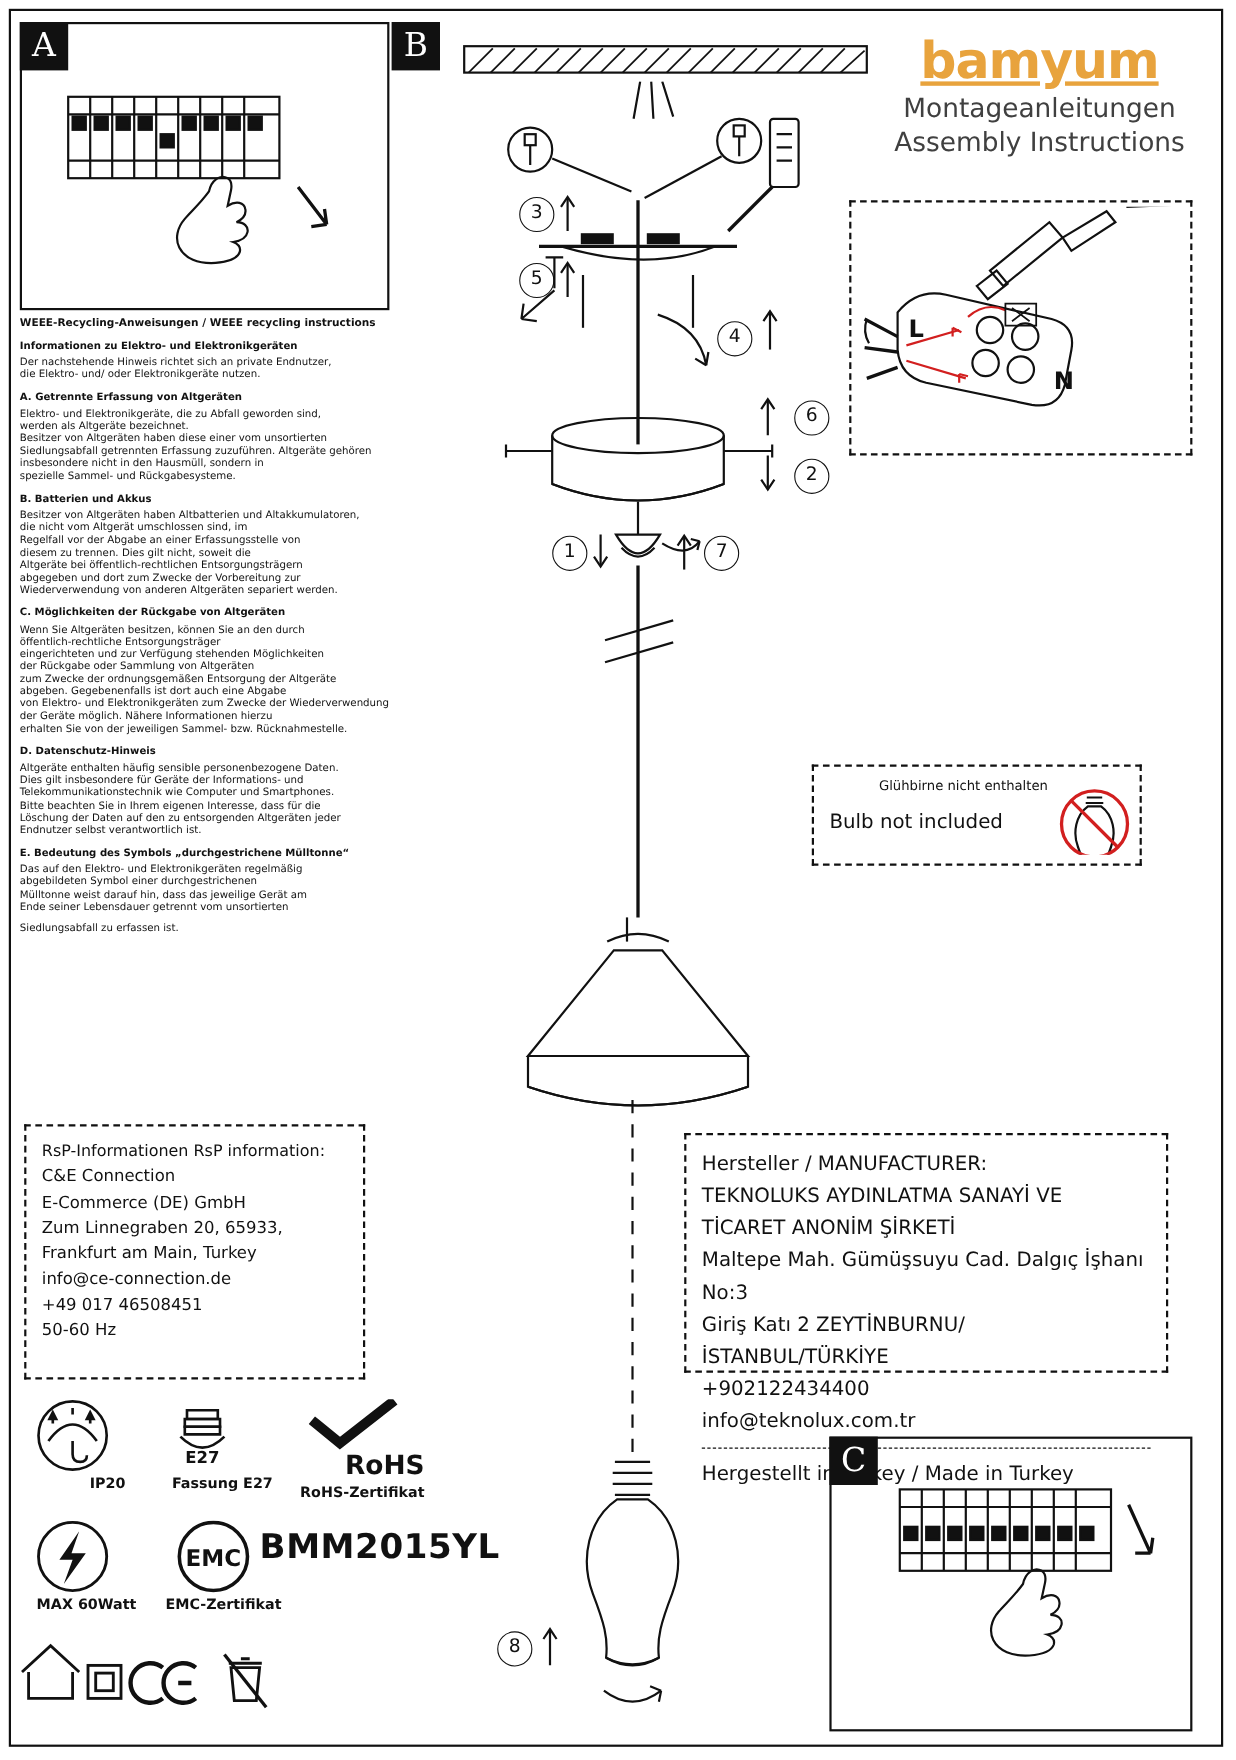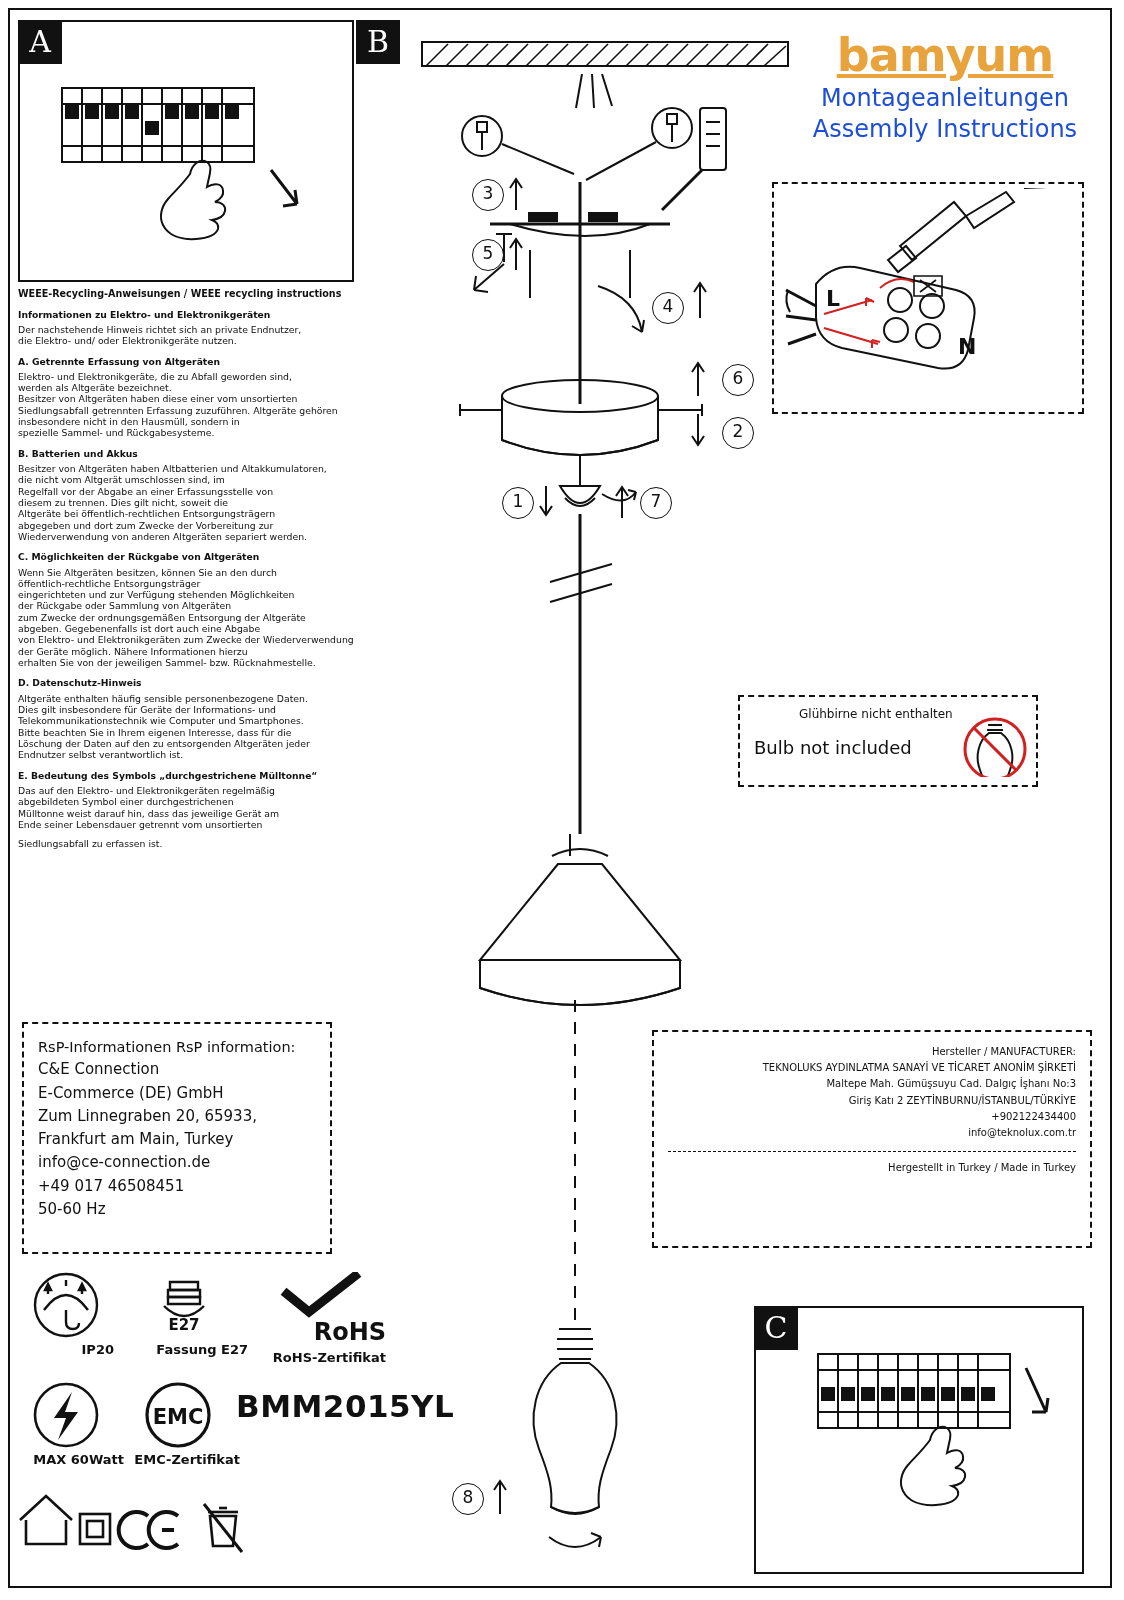--- a/index.html
+++ b/index.html
@@ -19,32 +19,32 @@
   #weee{left:18px;top:288px;width:356px;height:640px;font-size:9.3px;line-height:1.22;color:#111;}
   #weee .h{font-weight:bold;font-size:9.6px;margin:0 0 6px 0;}
   #weee .sh{font-weight:bold;font-size:9.2px;margin:9px 0 4px 0;}
   #weee p{margin:0 0 8px 0;}
 
   
   #rsp{left:22px;top:1022px;width:310px;height:232px;padding:12px 14px;font-size:15px;line-height:1.55;}
   #rsp .ttl{font-size:14.5px;}
 
   
-  #manu{left:652px;top:1030px;width:440px;height:218px;padding:12px 14px;font-size:10px;line-height:1.62;text-align:right;}
+  #manu{left:622px;top:1030px;width:440px;height:218px;padding:12px 14px;font-size:18px;line-height:1.62;}
   #manu .sep{border-top:1px dashed #111;margin:10px 0 8px 0;}
 
   
   #bulbbox{left:738px;top:695px;width:300px;height:92px;}
   #bulbbox .l1{position:absolute;left:14px;top:10px;font-size:12px;margin-left:45px;}
   #bulbbox .l2{position:absolute;left:14px;top:40px;font-size:18px;}
 
   
   #brand{left:800px;top:28px;width:290px;text-align:center;}
   #brandname{font-family:"DejaVu Sans","Liberation Sans",sans-serif;font-weight:bold;font-size:46px;color:#E8A33D;letter-spacing:-1px;text-decoration:underline;}
-  #brand .sub{font-size:24px;line-height:1.22;color:#1d4ed8;margin-top:2px;}
+  #brand .sub{font-size:24px;line-height:1.22;color:#404040;margin-top:2px;}
 
   
   .iconcell{position:absolute;text-align:right;font-size:13px;font-weight:bold;}
   .iconcell .cap{margin-top:4px;display:block;font-size:13px;font-weight:bold;}
   #model{position:absolute;left:236px;top:1388px;font-size:31px;font-weight:bold;letter-spacing:.5px;}
   .circnum{position:absolute;width:30px;height:30px;border:1.8px solid #111;border-radius:50%;
            text-align:center;line-height:27px;font-size:17px;}
 </style>
 </head>
 <body>
@@ -458,21 +458,21 @@
   </div>
 
   <div class="iconcell" style="left:8px;top:1382px;width:116px;">
     <svg width="76" height="66" viewBox="0 0 76 66" style="margin:0 auto;">
       <circle cx="38" cy="33" r="31" fill="none" stroke="#111" stroke-width="2.6"></circle>
       <path d="M44 10 l-18 26 l12 0 l-8 22 l20 -28 l-13 0 z" fill="#111"></path>
     </svg>
     <span class="cap">MAX 60Watt</span>
   </div>
 
-  <div class="iconcell" style="left:116px;top:1382px;width:124px;">
+  <div class="iconcell" style="left:132px;top:1382px;width:124px;">
     <svg width="76" height="66" viewBox="0 0 76 66" style="margin:0 auto;">
       <circle cx="38" cy="33" r="31" fill="none" stroke="#111" stroke-width="3.2"></circle>
       <text x="38" y="42" text-anchor="middle" font-family="DejaVu Sans, sans-serif" font-weight="bold" font-size="21" fill="#111">EMC</text>
     </svg>
     <span class="cap">EMC-Zertifikat</span>
   </div>
 
   <div id="model">BMM2015YL</div>
 
   <svg class="abs" style="left:14px;top:1480px;" width="240" height="74" viewBox="0 0 240 74">

